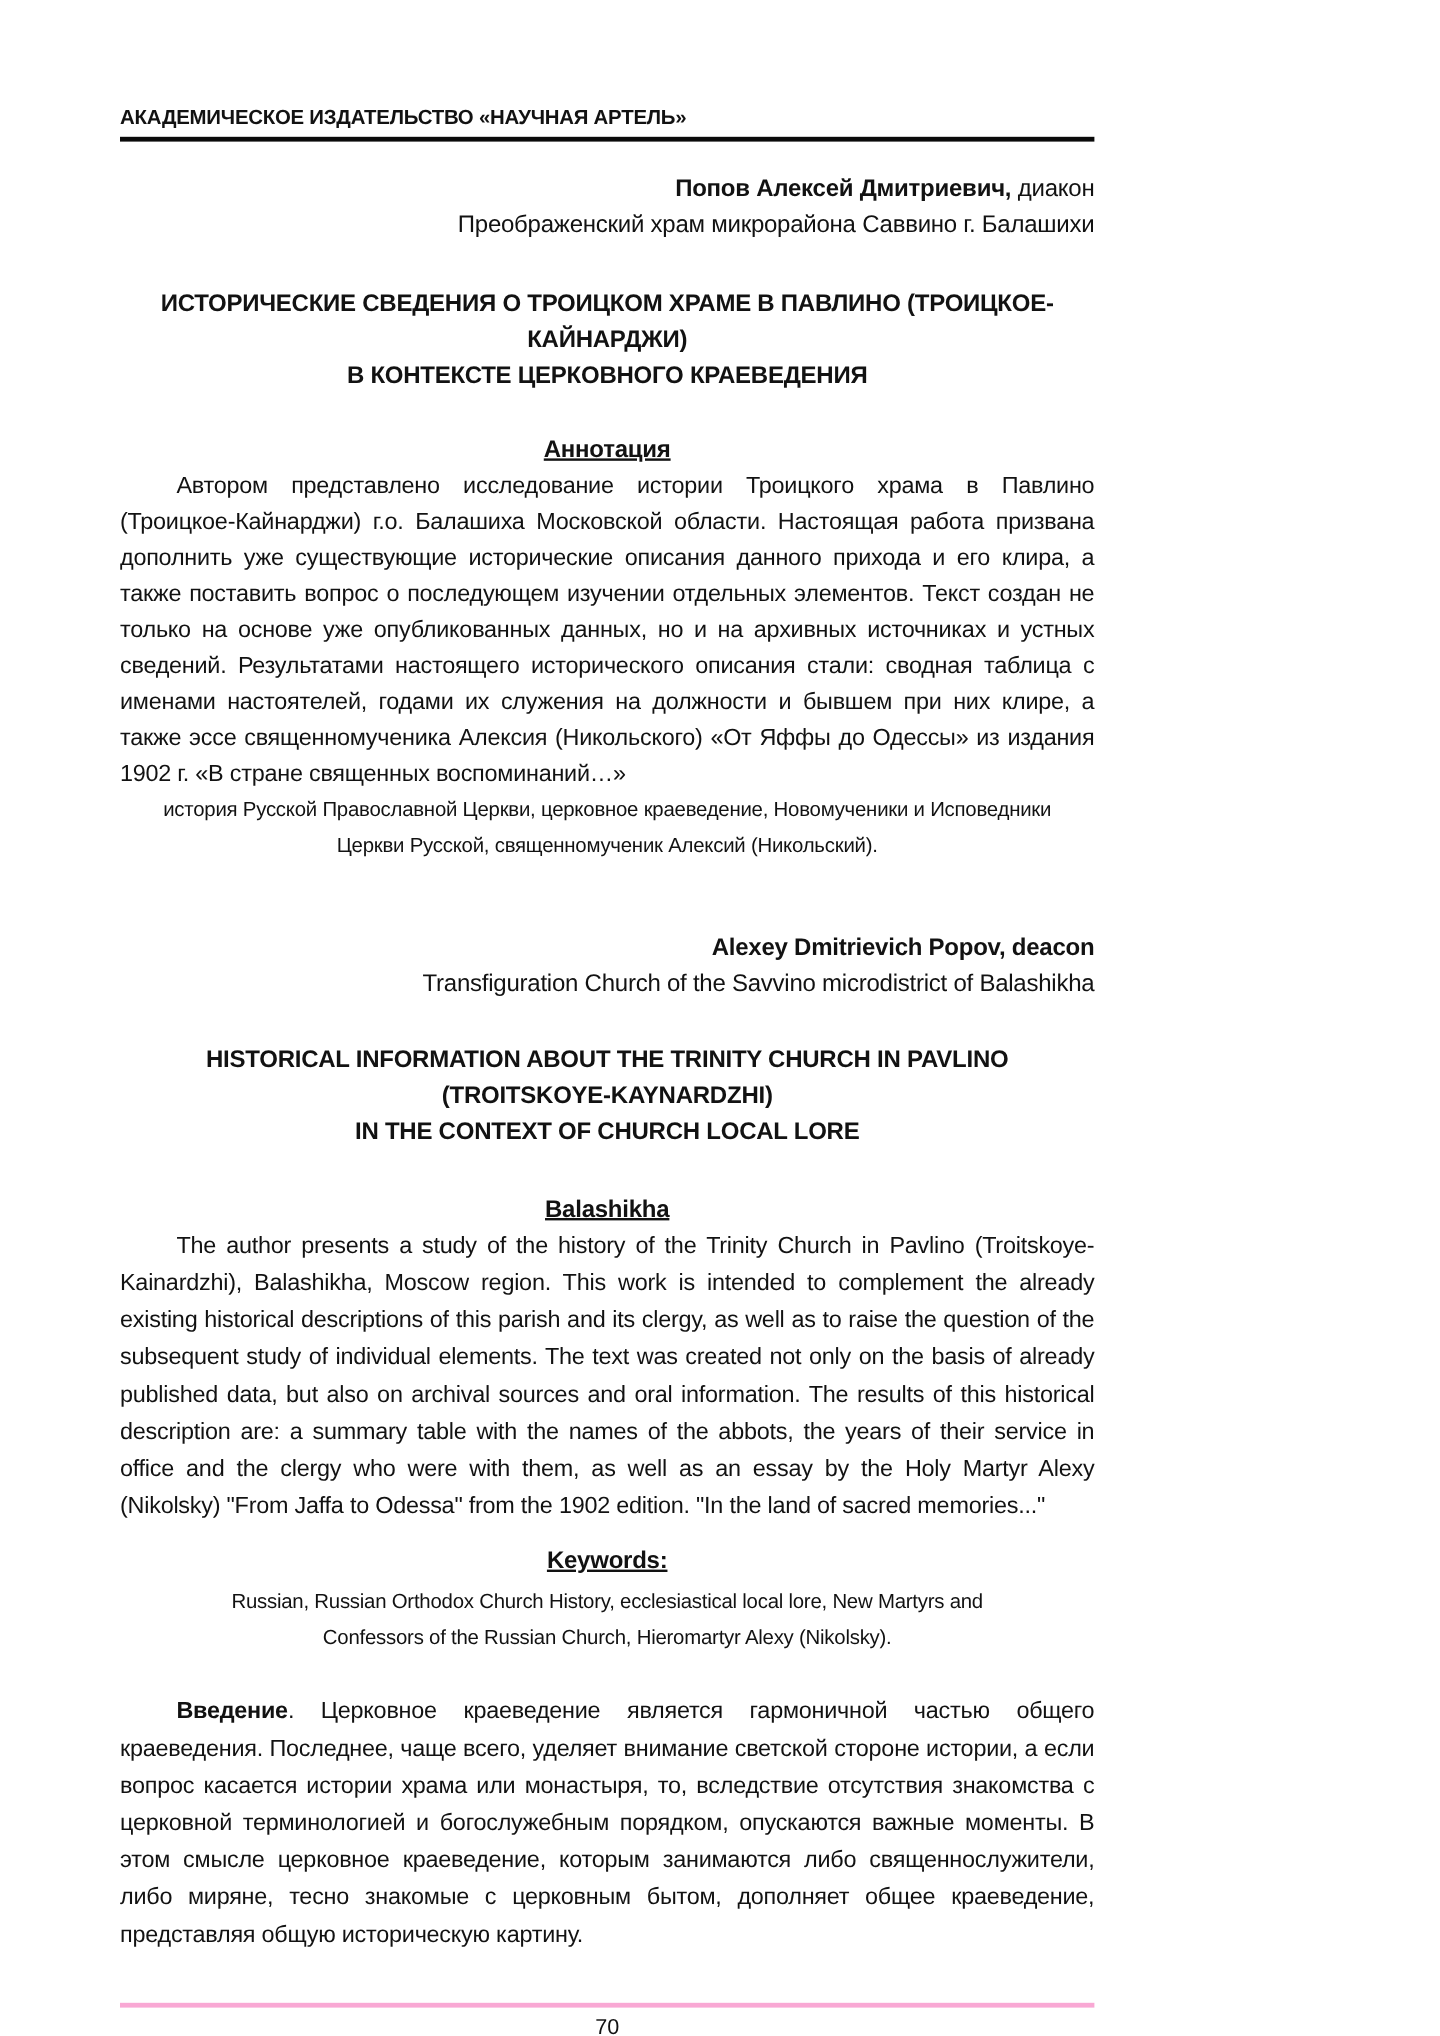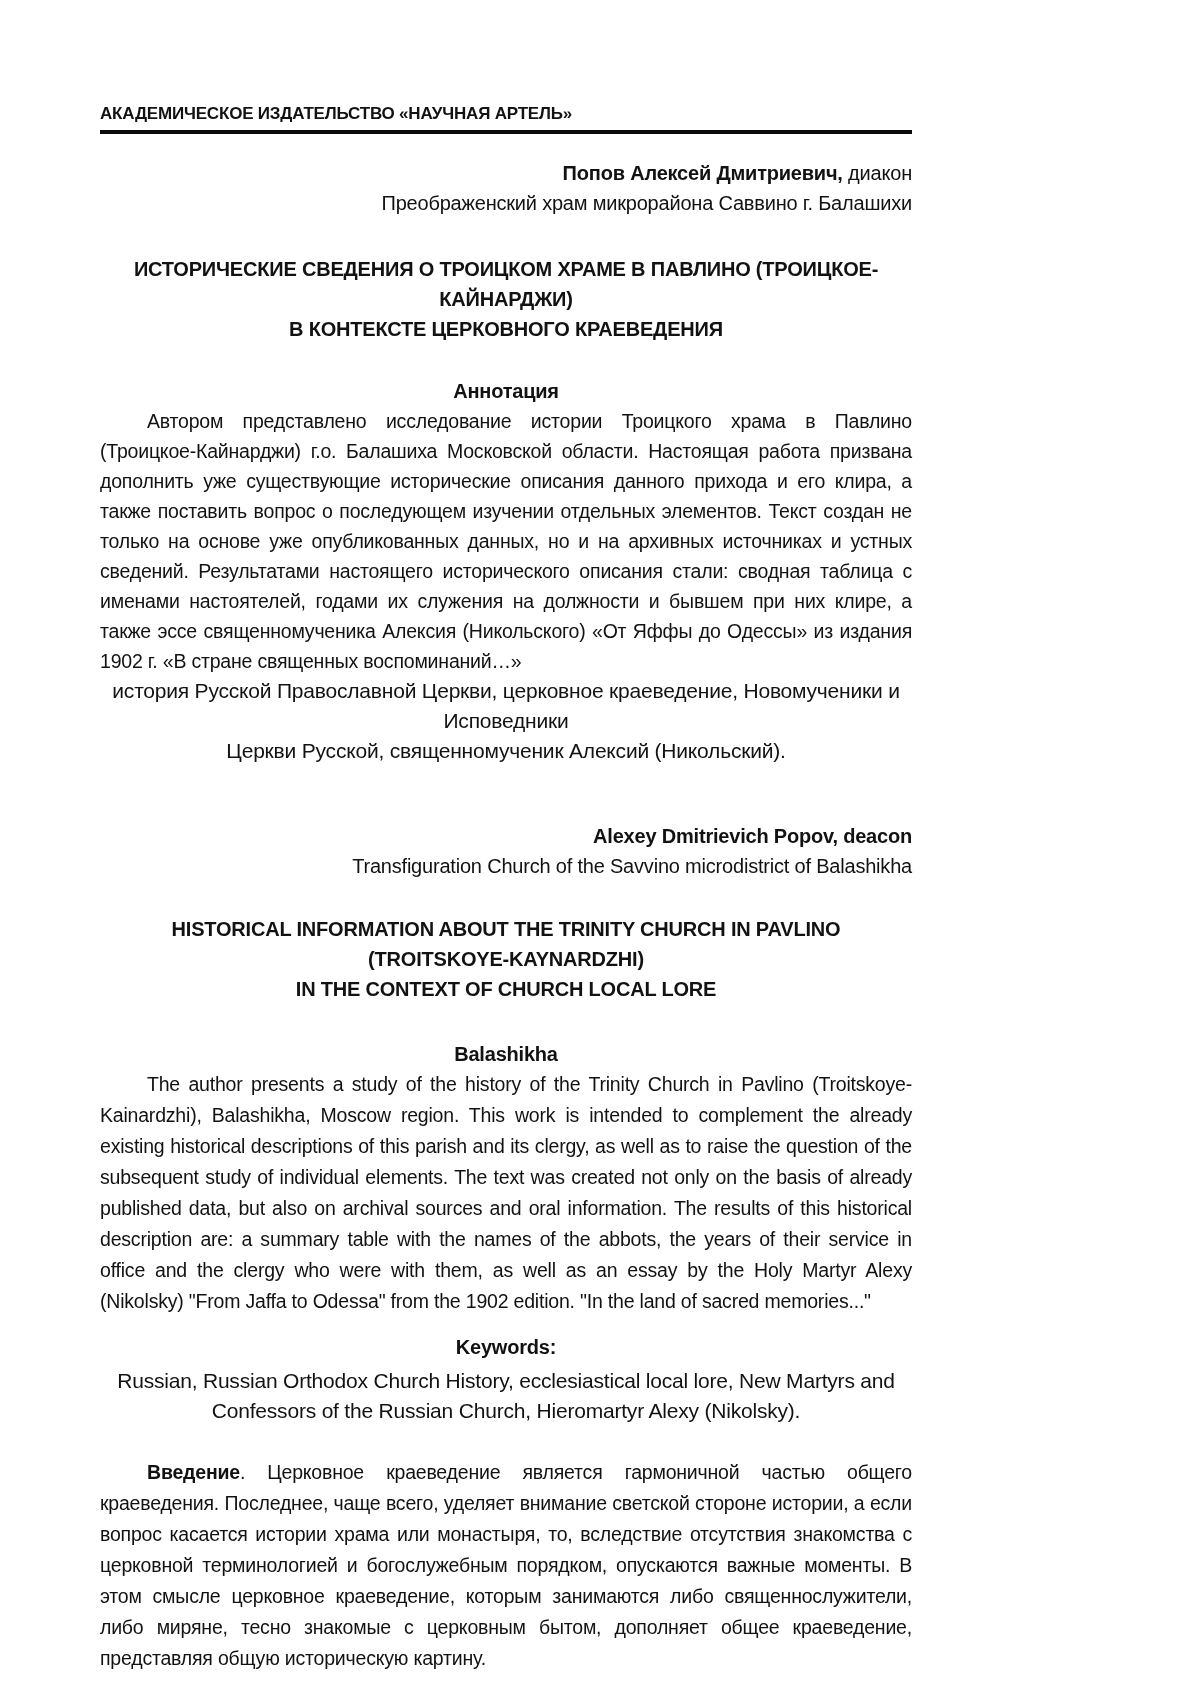--- a/index.html
+++ b/index.html
@@ -12,21 +12,21 @@
     height: 1697px;
     color: #121212;
     font-family: "Liberation Sans", sans-serif;
     -webkit-font-smoothing: antialiased;
     overflow: hidden;
   }
   .page {
     box-sizing: border-box;
     width: 1012px;
     height: 1697px;
-    padding: 16px 100px;
+    padding: 0 100px;
     position: relative;
   }
   .header {
     padding-top: 88px;
     padding-bottom: 6px;
     border-bottom: 4px solid #0a0a0a;
     font-weight: bold;
     font-size: 17px;
     line-height: 20px;
     letter-spacing: -0.2px;
@@ -48,39 +48,40 @@
     letter-spacing: -0.2px;
   }
   .article-title.ru { margin-top: 36px; }
   .article-title.en { margin-top: 33px; }
   .section-heading {
     text-align: center;
     font-weight: bold;
     font-size: 20px;
     line-height: 30px;
     letter-spacing: -0.2px;
+    text-decoration: underline;
   }
   .heading-annotation-ru { margin-top: 32px; }
   .heading-keywords-ru  { margin-top: 10px; }
   .heading-annotation-en { margin-top: 35px; }
   .heading-keywords-en  { margin-top: 15px; }
   .para {
     text-align: justify;
     font-size: 19.5px;
     line-height: 30px;
     letter-spacing: -0.2px;
     text-indent: 47px;
   }
   .para.en { line-height: 31px; }
   .para.intro { margin-top: 31px; line-height: 31px; }
   .para.p2 { margin-top: 4px; }
   .para-lead { font-weight: bold; }
   .keywords {
     text-align: center;
-    font-size: 21px;
+    font-size: 17px;
     line-height: 30px;
     letter-spacing: -0.2px;
   }
   .keywords.en { margin-top: 4px; }
   .footer {
     margin-top: 41px;
     border-top: 4px solid #f9a8d4;
   }
   .page-number {
     text-align: center;

